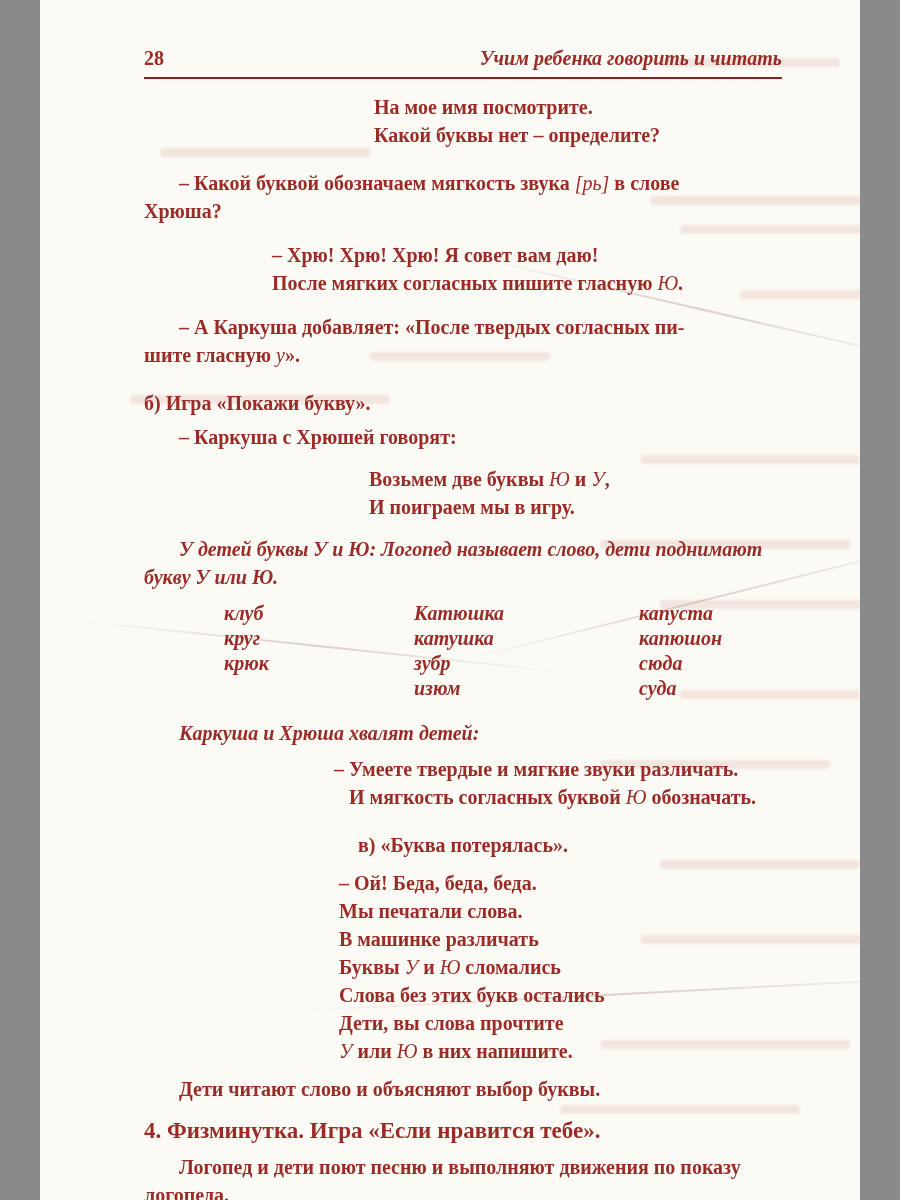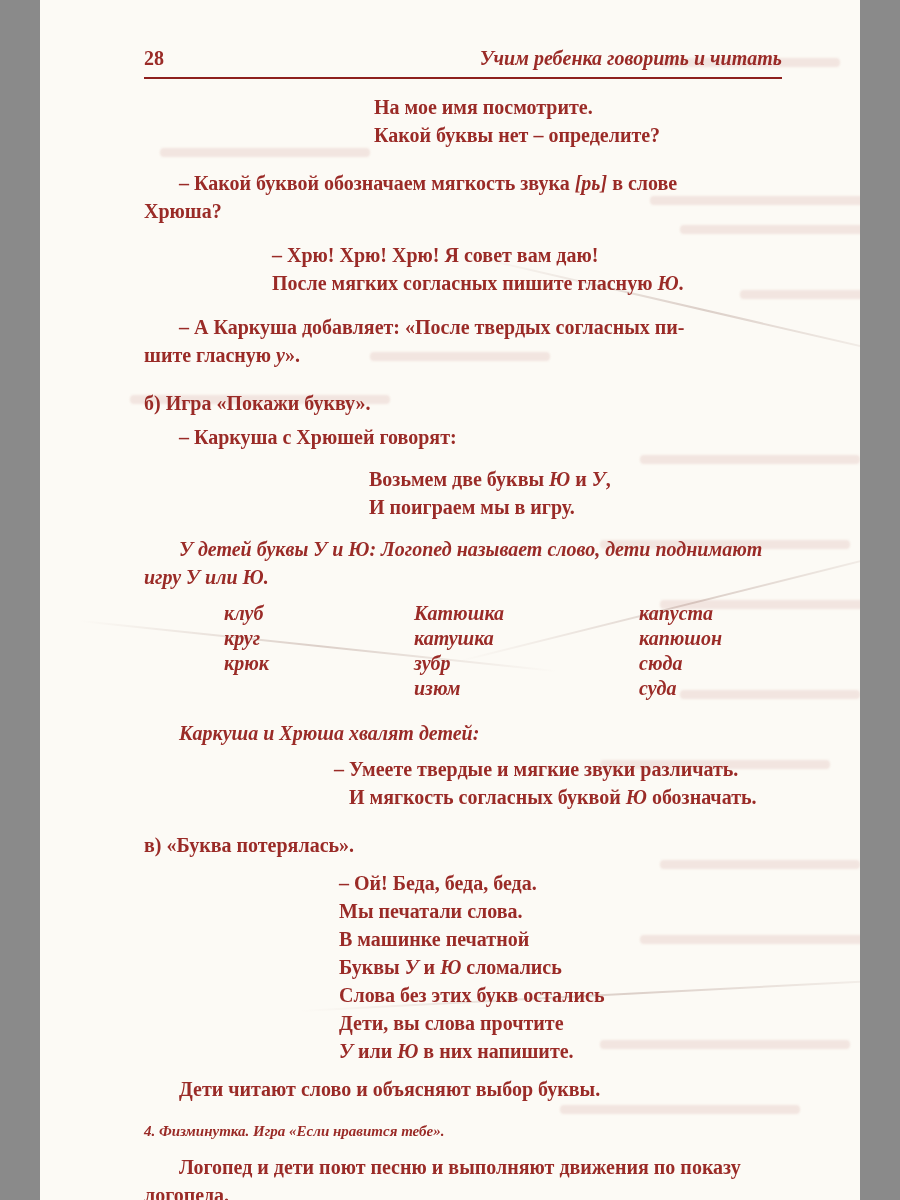--- a/index.html
+++ b/index.html
@@ -13,21 +13,21 @@
     margin: 0 auto;
     background: var(--paper, #fcfaf5);
     color: var(--ink, #9a2b27);
     overflow: hidden;
     padding: 44px 78px 0 104px;
     font-size: 20px;
     font-weight: 700;
     line-height: 28px;
   }
 
-  em { font-style: italic; font-weight: bold; }
+  em { font-style: italic; font-weight: normal; }
 
   
   .page-header {
     display: flex;
     justify-content: space-between;
     align-items: baseline;
     border-bottom: 2px solid var(--rule, #8e201d);
     padding-bottom: 5px;
     position: relative;
     z-index: 2;
@@ -51,24 +51,24 @@
     display: flex;
     font-style: italic;
     line-height: 25px;
   }
   .words .col { display: flex; flex-direction: column; }
   .col-1 { width: 190px; }
   .col-2 { width: 225px; }
   .praise-lead { margin-top: 18px; text-indent: 35px; font-style: italic; }
   .praise-lines { margin: 8px 0 0 190px; }
   .praise-lines .l2 { margin-left: 15px; }
-  .game-v { margin-top: 20px; }
+  .game-v { margin-top: 20px; text-align: center; }
   .poem { margin: 10px 0 0 195px; }
   .after-poem { margin-top: 10px; text-indent: 35px; }
-  .heading4 { margin-top: 14px; font-style: italic; font-size: 15px; }
+  .heading4 { margin-top: 14px; font-size: 23px; }
   .para4 { margin-top: 8px; text-indent: 35px; }
   .last-line { margin-top: 8px; text-indent: 35px; }
 
   
   .ghost {
     position: absolute;
     height: 9px;
     border-radius: 4px;
     background: rgba(203, 147, 138, 0.20);
     filter: blur(1px);
@@ -135,21 +135,21 @@
   </div>
 
   <div class="blk game-title">б) Игра «Покажи букву».</div>
   <div class="blk lead-indent">– Каркуша с Хрюшей говорят:</div>
 
   <div class="blk verse">
     <div><span>Возьмем две буквы </span><em>Ю</em><span> и </span><em>У</em><span>,</span></div>
     <div>И поиграем мы в игру.</div>
   </div>
 
-  <div class="blk instruction">У детей буквы У и Ю: Логопед называет слово, дети поднимают игру У или Ю.</div>
+  <div class="blk instruction">У детей буквы У и Ю: Логопед называет слово, дети поднимают букву У или Ю.</div>
 
   <div class="blk words">
     <div class="col col-1">
       <span>клуб</span>
       <span>круг</span>
       <span>крюк</span>
     </div>
     <div class="col col-2">
       <span>Катюшка</span>
       <span>катушка</span>
@@ -168,21 +168,21 @@
   <div class="blk praise-lines">
     <div>– Умеете твердые и мягкие звуки различать.</div>
     <div class="l2"><span>И мягкость согласных буквой </span><em>Ю</em><span> обозначать.</span></div>
   </div>
 
   <div class="blk game-v">в) «Буква потерялась».</div>
 
   <div class="blk poem">
     <div>– Ой! Беда, беда, беда.</div>
     <div>Мы печатали слова.</div>
-    <div>В машинке печатной</div>
+    <div>В машинке различать</div>
     <div><span>Буквы </span><em>У</em><span> и </span><em>Ю</em><span> сломались</span></div>
     <div>Слова без этих букв остались</div>
     <div>Дети, вы слова прочтите</div>
     <div><em>У</em><span> или </span><em>Ю</em><span> в них напишите.</span></div>
   </div>
 
   <div class="blk after-poem">Дети читают слово и объясняют выбор буквы.</div>
 
   <div class="blk heading4">4. Физминутка. Игра «Если нравится тебе».</div>
   <div class="blk para4">Логопед и дети поют песню и выполняют движения по показу логопеда.</div>

